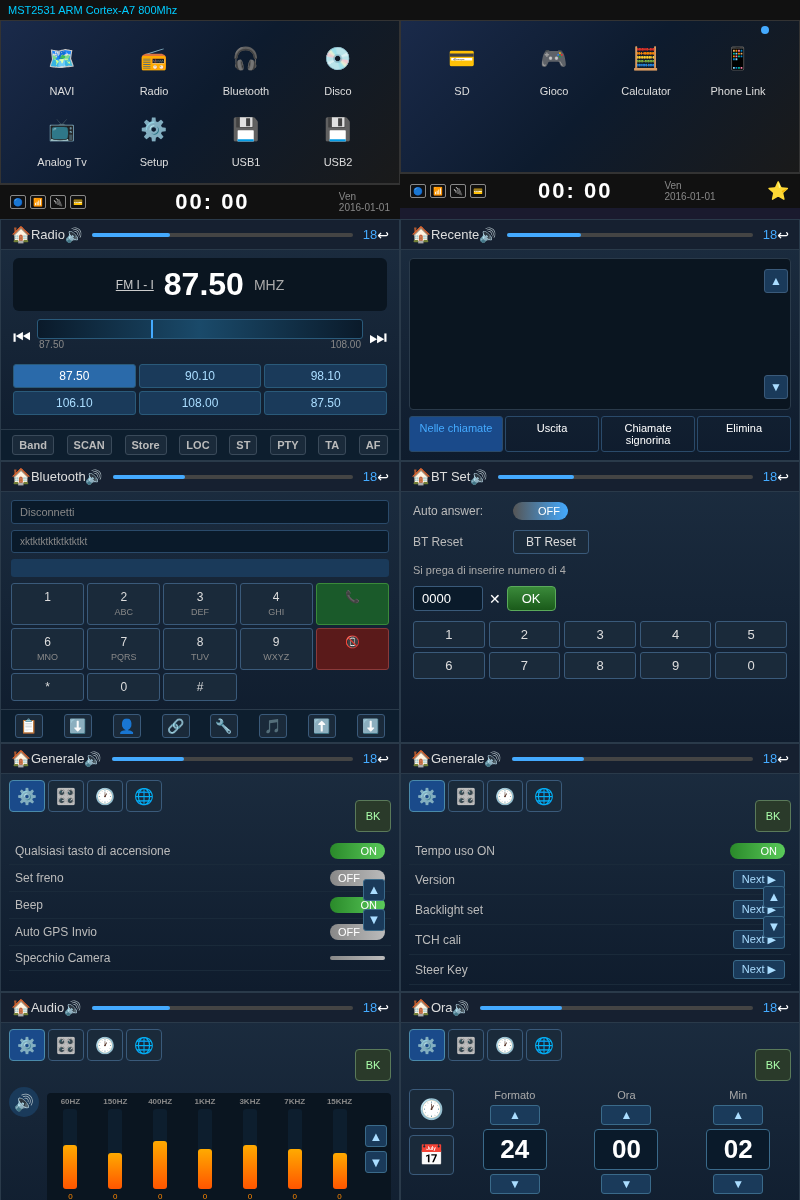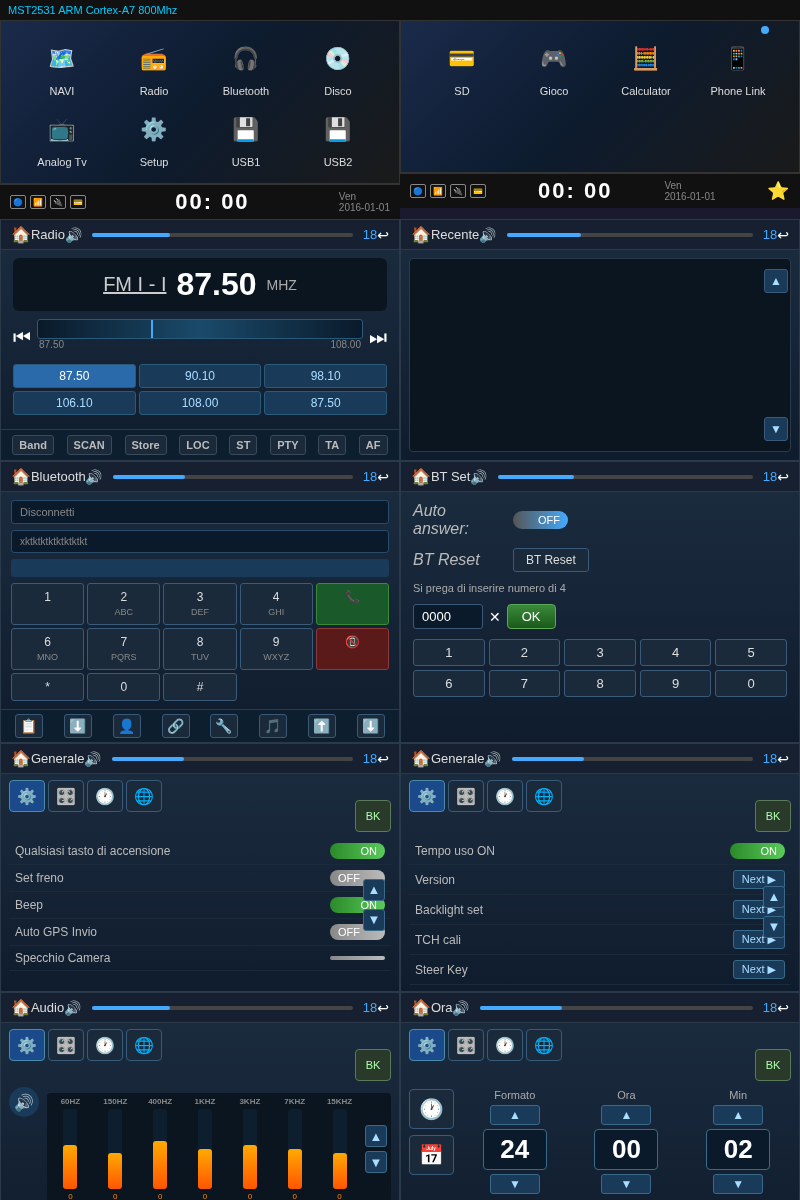--- a/index.html
+++ b/index.html
@@ -161,21 +161,21 @@
       padding: 8px 12px;
       margin-bottom: 8px;
       display: flex;
       align-items: center;
       justify-content: center;
       gap: 10px;
     }
 
     .radio-band {
       color: #ccc;
-      font-size: 20px;
+      font-size: 12px;
       text-decoration: underline;
     }
 
     .radio-freq {
       color: #fff;
       font-size: 32px;
       font-weight: bold;
     }
 
     .radio-mhz {
@@ -385,23 +385,22 @@
     }
 
     .btset-row {
       display: flex;
       align-items: center;
       gap: 10px;
     }
 
     .btset-label {
       width: 90px;
-      font-size: 16px;
+      font-size: 12px;
       color: #bbb;
-      font-style: italic;
     }
 
     .toggle-off {
       background: linear-gradient(90deg, #555, #4af);
       border-radius: 10px;
       padding: 3px 8px;
       font-size: 11px;
       color: #fff;
       min-width: 55px;
       text-align: right;
@@ -894,20 +893,26 @@
             <div class="vol-fill"></div>
           </div>
       </div>
       <span class="panel-num">18</span>
       <span style="font-size:14px">↩</span>
     </div>
     <div class="recente-content">
       <div class="recente-list-area">
         <div class="scroll-btn" style="top:10px">▲</div>
         <div class="scroll-btn" style="bottom:10px">▼</div>
+      </div>
+      <div class="recente-tabs">
+        <div class="rtab active">Nelle chiamate</div>
+        <div class="rtab">Uscita</div>
+        <div class="rtab">Chiamate signorina</div>
+        <div class="rtab">Elimina</div>
       </div>
     </div>
   </div>
 </div>
 
 <div class="grid-2x2">
 
   <div class="sub-panel">
     <div class="panel-header">
       <span style="font-size:16px">🏠</span>

